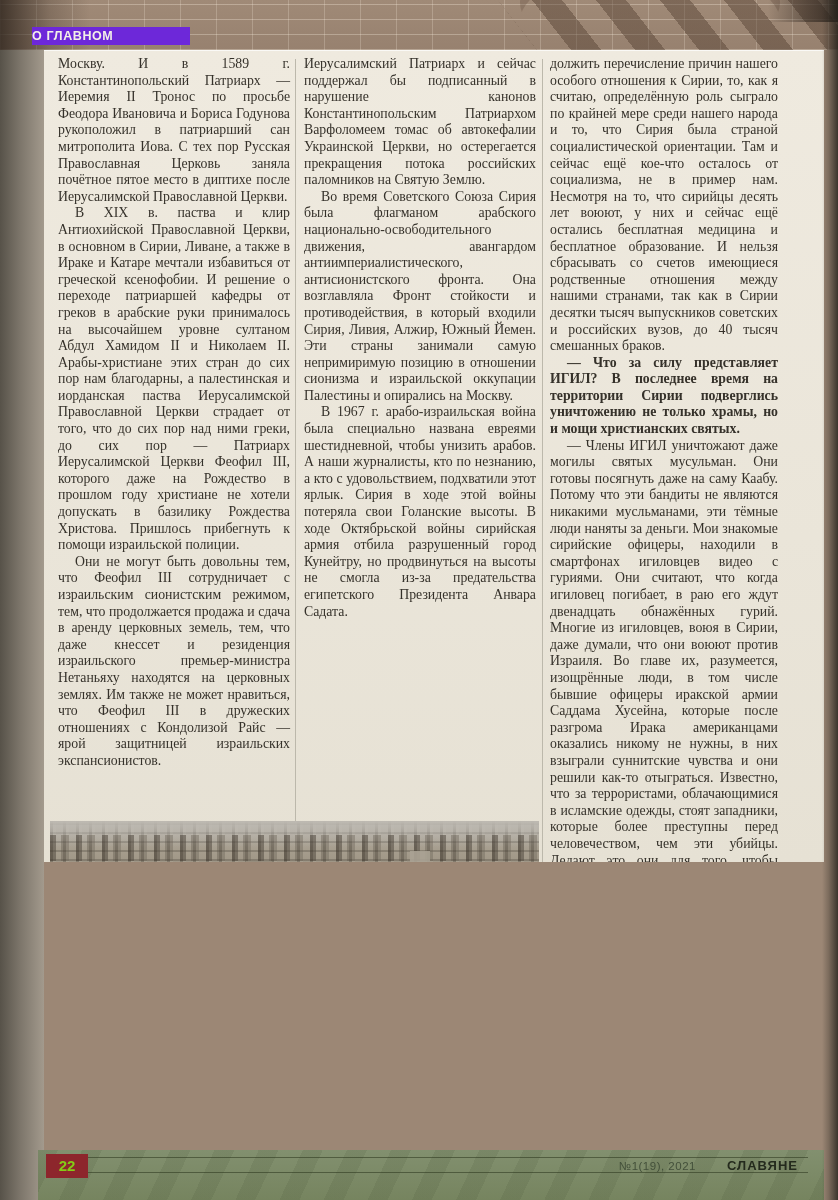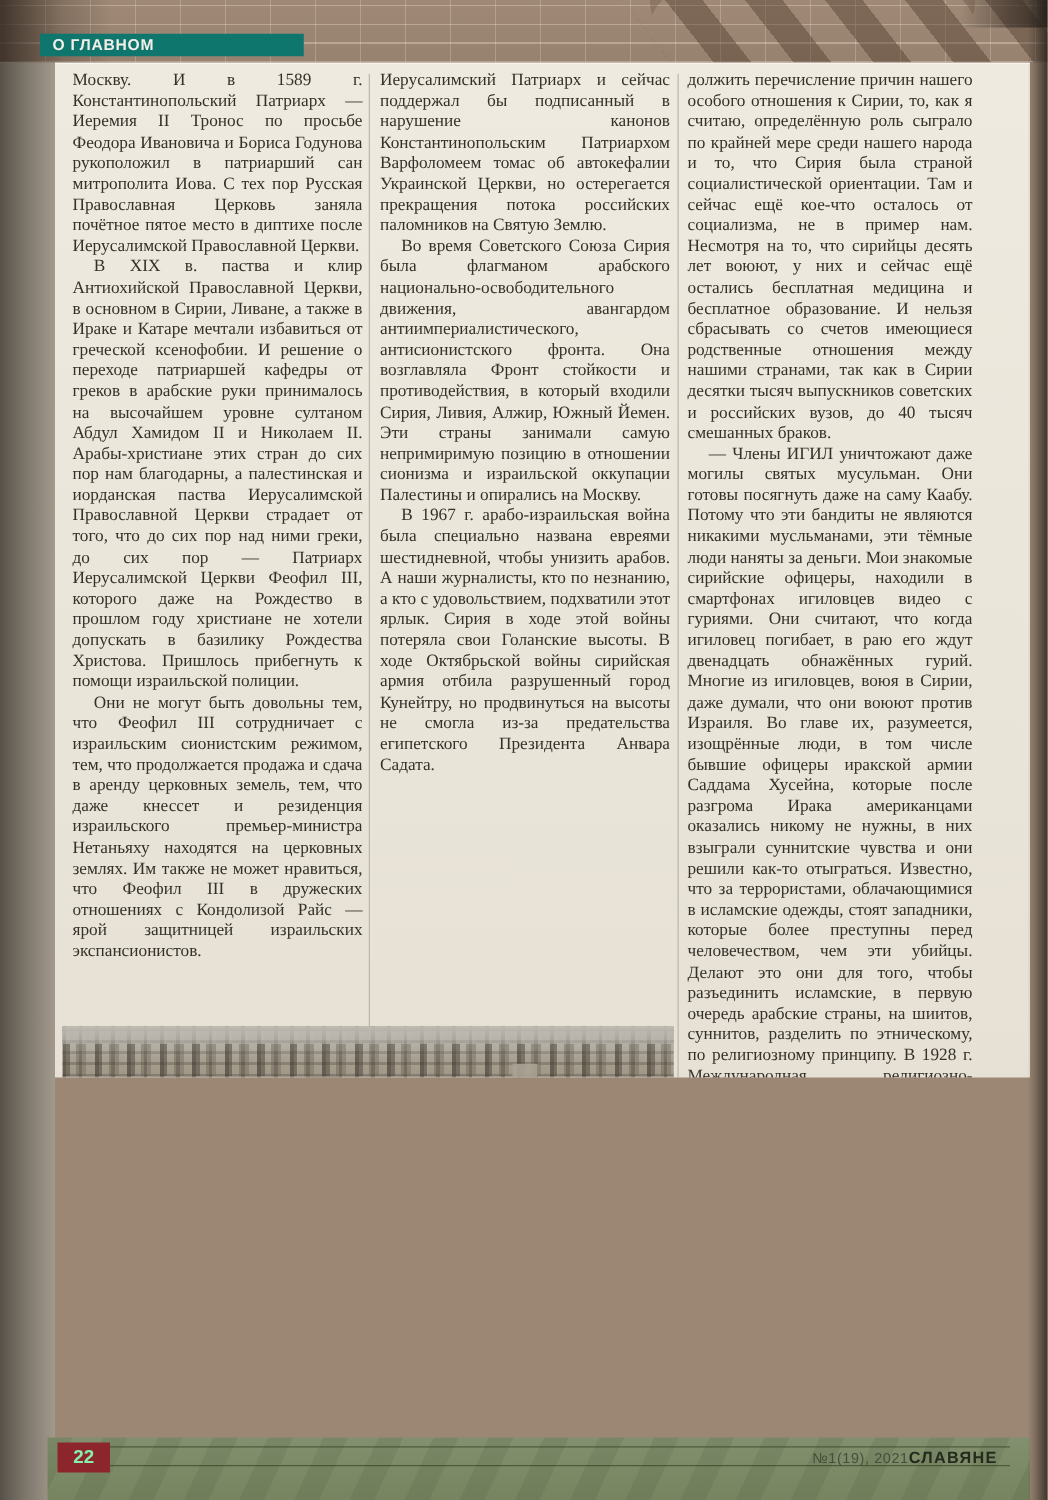--- a/index.html
+++ b/index.html
@@ -30,25 +30,25 @@
     position:absolute;right:10px;top:0;width:330px;height:50px;overflow:hidden;
     background:repeating-linear-gradient(90deg, transparent 0 34px, rgba(78,58,44,.42) 34px 64px);
     transform:skewX(38deg);transform-origin:0 0;
   }
   .corner-dark-right{
     position:absolute;right:0;top:0;width:70px;height:22px;
     background:linear-gradient(270deg, rgba(40,32,26,.8), transparent);
   }
   
   .banner{
-    position:absolute;left:32px;top:27px;width:211px;height:18px;
-    background:#0f766e;color:#f3efe8;
+    position:absolute;left:32px;top:27px;width:158px;height:18px;
+    background:#6d28d9;color:#f3efe8;
     font-family:"Liberation Sans", sans-serif;font-weight:bold;
     font-size:12.5px;line-height:18px;letter-spacing:.6px;
-    padding-left:10px;box-sizing:border-box;
+    box-sizing:border-box;
   }
   
   .gutter-left{
     position:absolute;left:0;top:50px;width:44px;height:1150px;
     background:linear-gradient(90deg,#575249 0%,#7c756a 45%,#a39a8d 100%);
   }
   .edge-right{
     position:absolute;right:0;top:0;width:16px;height:1200px;
     background:linear-gradient(270deg, rgba(33,30,24,.78), rgba(33,30,24,.25) 60%, transparent);
     z-index:50;
@@ -122,27 +122,27 @@
   .footer-strip{
     position:absolute;left:38px;top:1150px;width:786px;height:50px;
     background:
       repeating-linear-gradient(115deg, rgba(60,72,44,.12) 0 18px, transparent 18px 40px),
       linear-gradient(180deg,#82906f,#76845f);
   }
   .footer-line{position:absolute;left:48px;right:16px;height:1px;background:rgba(42,52,28,.55);}
   .fl1{top:7px;} .fl2{top:22px;}
   .page-badge{
     position:absolute;left:8px;top:4px;width:42px;height:24px;
-    background:#8d262c;color:#86efac;
+    background:#8d262c;color:#84cc16;
     font-family:"Liberation Sans", sans-serif;font-weight:bold;font-size:15px;
     line-height:24px;text-align:center;
   }
   .footer-right{
     position:absolute;right:26px;top:8px;height:16px;
-    display:flex;align-items:baseline;gap:0;
+    display:flex;align-items:baseline;gap:31px;
     font-family:"Liberation Sans", sans-serif;
   }
   .issue-label{font-size:11.5px;color:#43503a;letter-spacing:.5px;}
   .magazine-logo{font-size:13px;font-weight:bold;color:#242a1d;letter-spacing:1px;}
 </style>
 </head>
 <body>
 
 <div class="brick-band">
   <div class="arch-shadow"></div>
@@ -169,20 +169,21 @@
   <div class="col col2">
     <p class="noindent">Иерусалимский Патриарх и сейчас поддержал бы подписанный в нарушение канонов Константинопольским Патриархом Варфоломеем томас об автокефалии Украинской Церкви, но остерегается прекращения потока российских паломников на Святую Землю.</p>
     <p>Во время Советского Союза Сирия была флагманом арабского национально-освободительного движения, авангардом антиимпериалистического, антисионистского фронта. Она возглавляла Фронт стойкости и противодействия, в который входили Сирия, Ливия, Алжир, Южный Йемен. Эти страны занимали самую непримиримую позицию в отношении сионизма и израильской оккупации Палестины и опирались на Москву.</p>
     <p>В 1967 г. арабо-израильская война была специально названа евреями шестидневной, чтобы унизить арабов. А наши журналисты, кто по незнанию, а кто с удовольствием, подхватили этот ярлык. Сирия в ходе этой войны потеряла свои Голанские высоты. В ходе Октябрьской войны сирийская армия отбила разрушенный город Кунейтру, но продвинуться на высоты не смогла из-за предательства египетского Президента Анвара Садата.</p>
   </div>
 
   <div class="rule rule2"></div>
 
   <div class="col col3">
     <p class="noindent">должить перечисление причин нашего особого отношения к Сирии, то, как я считаю, определённую роль сыграло по крайней мере среди нашего народа и то, что Сирия была страной социалистической ориентации. Там и сейчас ещё кое-что осталось от социализма, не в пример нам. Несмотря на то, что сирийцы десять лет воюют, у них и сейчас ещё остались бесплатная медицина и бесплатное образование. И нельзя сбрасывать со счетов имеющиеся родственные отношения между нашими странами, так как в Сирии десятки тысяч выпускников советских и российских вузов, до 40 тысяч смешанных браков.</p>
+    <p class="bold">— Что за силу представляет ИГИЛ? В последнее время на территории Сирии подверглись уничтожению не только храмы, но и мощи христианских святых.</p>
     <p>— Члены ИГИЛ уничтожают даже могилы святых мусульман. Они готовы посягнуть даже на саму Каабу. Потому что эти бандиты не являются никакими мусльманами, эти тёмные люди наняты за деньги. Мои знакомые сирийские офицеры, находили в смартфонах игиловцев видео с гуриями. Они считают, что когда игиловец погибает, в раю его ждут двенадцать обнажённых гурий. Многие из игиловцев, воюя в Сирии, даже думали, что они воюют против Израиля. Во главе их, разумеется, изощрённые люди, в том числе бывшие офицеры иракской армии Саддама Хусейна, которые после разгрома Ирака американцами оказались никому не нужны, в них взыграли суннитские чувства и они решили как-то отыграться. Известно, что за террористами, облачающимися в исламские одежды, стоят западники, которые более преступны перед человечеством, чем эти убийцы. Делают это они для того, чтобы разъединить исламские, в первую очередь арабские страны, на шиитов, суннитов, разделить по этническому, по религиозному принципу. В 1928 г. Международная религиозно-политическая ассоциация «Братья мусульмане», военное крыло которой признано террористическим, была создана британцами и до сих пор ориентируетя на Лондон, а ИГИЛ вслед за Аль-Каидой, создан в своих стратегических целях США.</p>
   </div>
 
   <div class="photo" title="Панорама разрушенного сирийского города">
     <div class="photo-sky"></div>
     <div class="skyline"></div>
     <div class="bldg b1"></div>
     <div class="bldg b2"></div>
     <div class="bldg b3"></div>
     <div class="bldg b4"></div>

